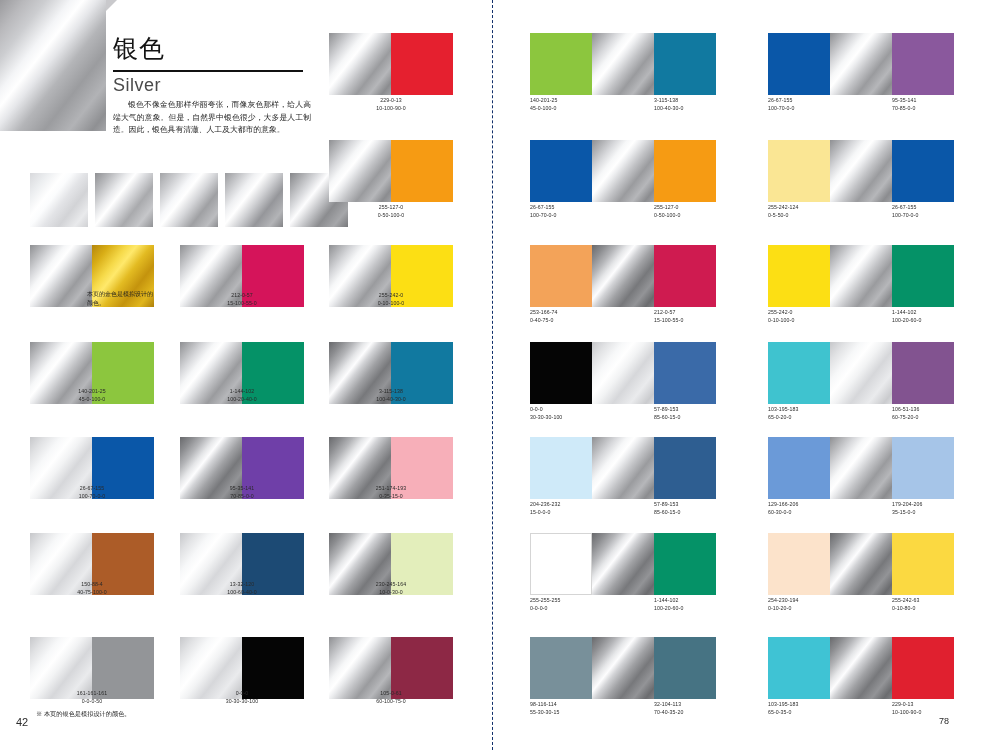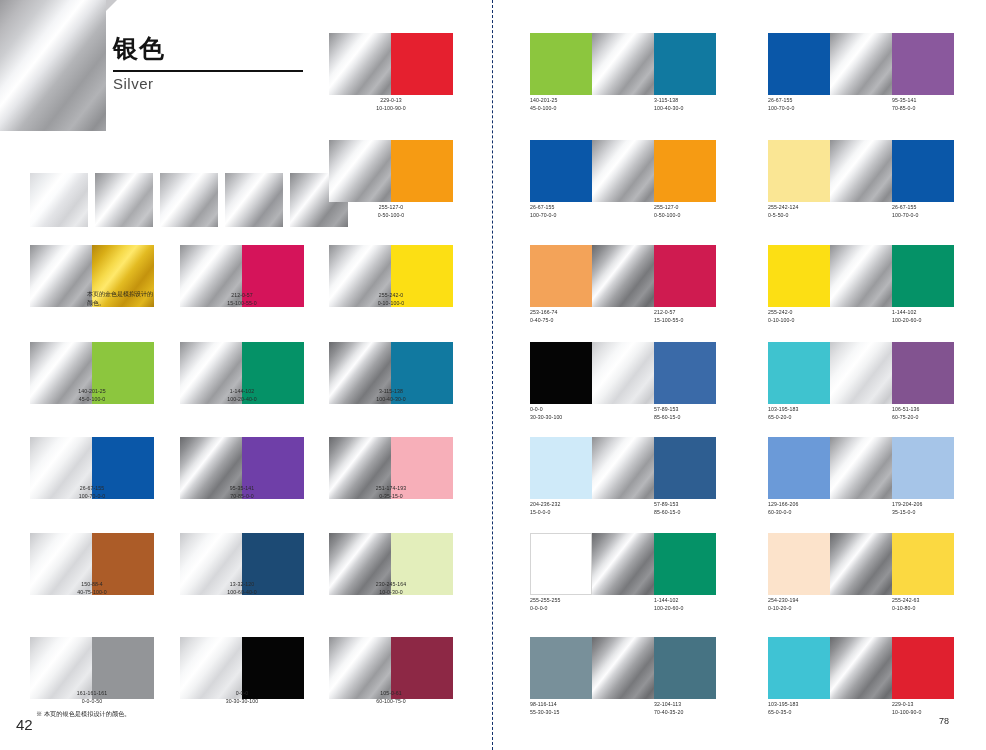--- a/index.html
+++ b/index.html
@@ -31,30 +31,30 @@
         #8f9093 93%, #a5a6a9 100%);
   }
   .hero-silver::after {
     content: ""; position: absolute; right: -11px; top: 0;
     border-left: 11px solid #c9c9cc;
     border-bottom: 11px solid transparent;
     height: 0; width: 0;
   }
   .title-zh {
     position: absolute; left: 113px; top: 36px;
-    font-size: 25px; font-weight: bold; color: #141414;
+    font-size: 25px; font-weight: normal; color: #141414;
     letter-spacing: 1px; line-height: 1;
   }
   .title-rule {
     position: absolute; left: 113px; top: 70px;
     width: 190px; height: 2px; background: #111;
   }
   .title-en {
     position: absolute; left: 113px; top: 75px;
-    font-size: 15px; color: #4a4a4a; letter-spacing: .5px;
+    font-size: 18px; color: #4a4a4a; letter-spacing: .5px;
   }
   .body-copy {
     position: absolute; left: 113px; top: 99px;
     width: 198px;
     font-size: 7.8px; line-height: 1.62;
     color: #1d1d1d; text-align: justify;
     text-indent: 15px;
   }
 
   
@@ -100,41 +100,42 @@
   }
   .lbl.c { text-align: center; }
   .note {
     position: absolute; font-size: 6px; line-height: 1.5;
     color: #1d1d1d; width: 62px;
   }
 
   
   .pageno-left {
     position: absolute; left: 16px; top: 716px;
-    font-size: 15px; color: #2b2b2b;
+    font-size: 11px; color: #2b2b2b;
   }
   .pageno-right {
     position: absolute; left: 939px; top: 716px;
     font-size: 9px; color: #2b2b2b;
   }
   .footnote {
     position: absolute; left: 36px; top: 710px;
     font-size: 6.2px; color: #1d1d1d; white-space: nowrap;
   }
 </style>
 </head>
 <body>
 
 <div class="spread">
 
   <div class="hero-silver"></div>
 
   <div class="title-zh">银色</div>
   <div class="title-rule"></div>
   <div class="title-en">Silver</div>
+  <div class="body-copy">银色不像金色那样华丽夸张，而像灰色那样，给人高端大气的意象。但是，自然界中银色很少，大多是人工制造。因此，银色具有清澈、人工及大都市的意象。</div>
 
   <div class="strip">
     <div class="chip sv-1"></div>
     <div class="chip sv-2"></div>
     <div class="chip sv-3"></div>
     <div class="chip sv-4"></div>
     <div class="chip sv-5"></div>
   </div>
 
   <div class="pair" style="left:329px; top:33px;">

